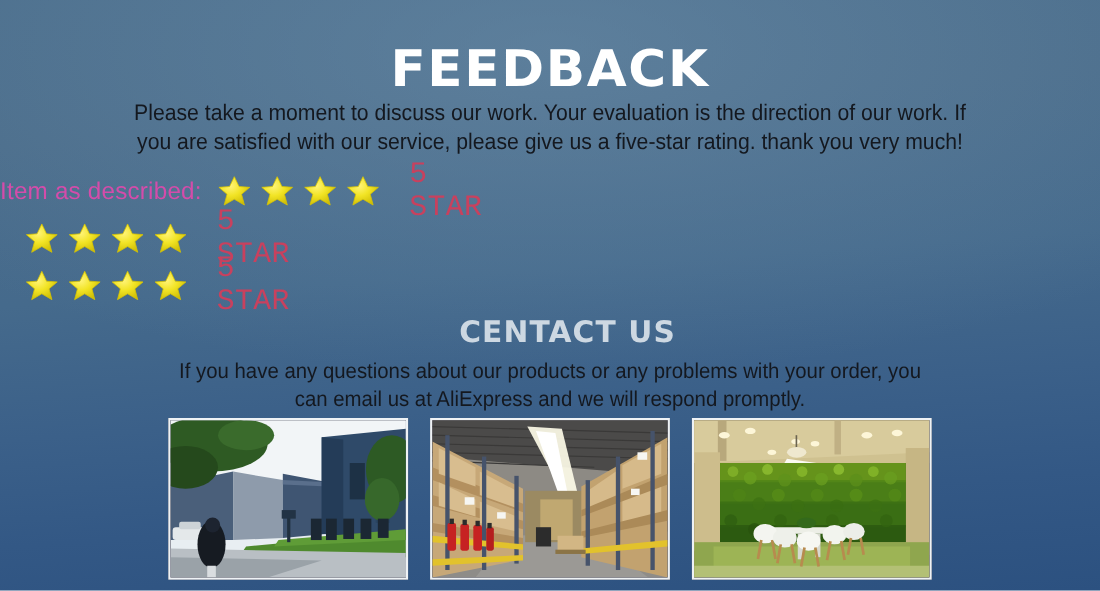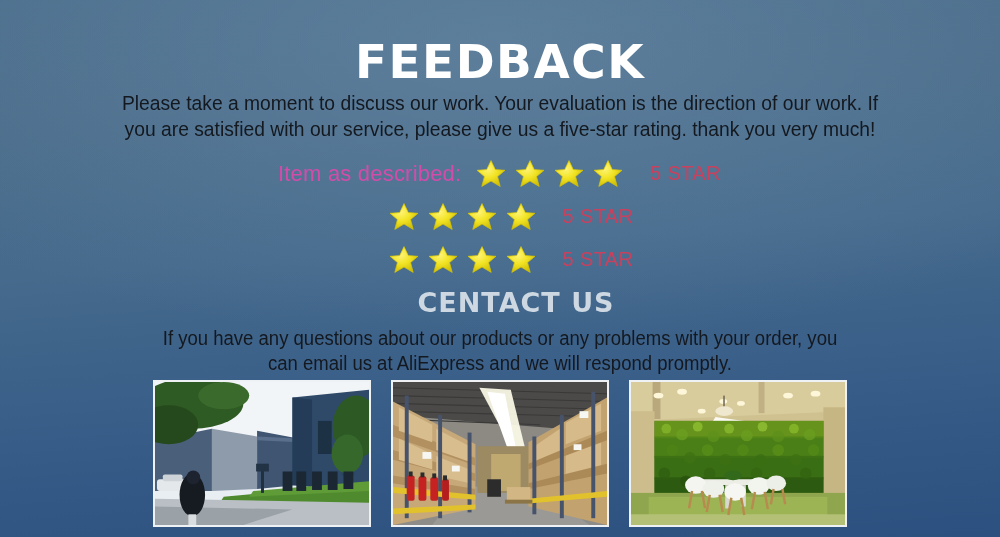--- a/index.html
+++ b/index.html
@@ -44,48 +44,46 @@
     font-stretch:condensed;
     transform:translateX(-50%) scaleX(0.94);
   }
   
   .ratings {
     position:absolute; left:0; top:152px; width:100%;
   }
   .rrow {
     display:flex;
     align-items:center;
-    justify-content:center;
     height:43px;
-    padding-left:24px;
   }
   .rlabel {
     width:175px;
     text-align:right;
     font-size:22px;
     color:#d44caa;
     font-family:"Liberation Sans", sans-serif;
     white-space:nowrap;
     letter-spacing:0.2px;
   }
   .stars {
     display:flex;
     align-items:center;
     gap:7px;
     margin-left:22px;
     margin-right:26px;
   }
   .starwrap { width:32px; height:32px; display:block; }
   .rvalue {
-    font-size:20px;
+    font-size:27px;
     color:#c8415e;
     width:96px;
     text-align:left;
     letter-spacing:0.4px;
-    font-family:Liberation Sans, sans-serif;
+    font-family:Liberation Mono, monospace;
   }
   
   .contact-head {
     position:absolute; left:16px; top:287px; width:100%;
     text-align:center;
     font-size:27px; line-height:32px;
     font-weight:bold;
     color:#cdd8e2;
     letter-spacing:1px;
     font-family:"DejaVu Sans", sans-serif;

